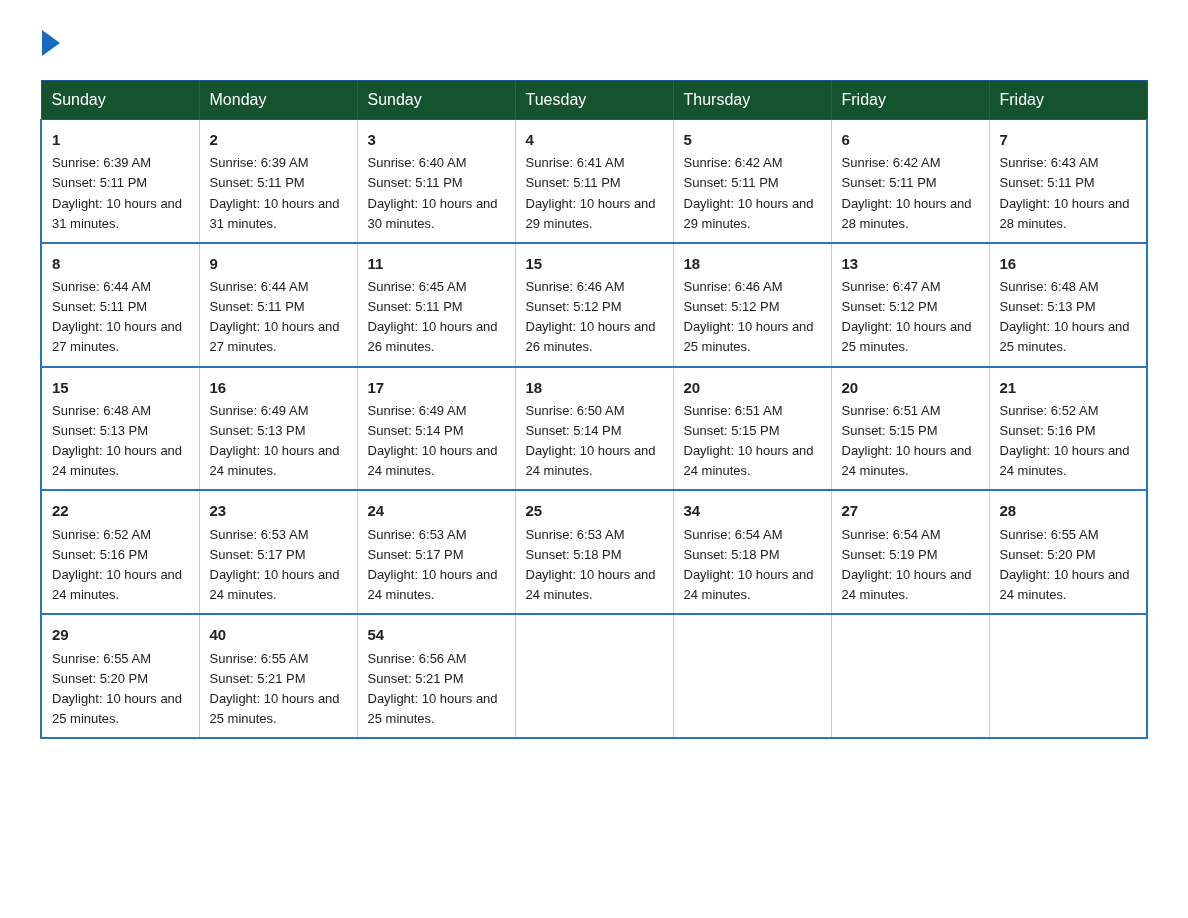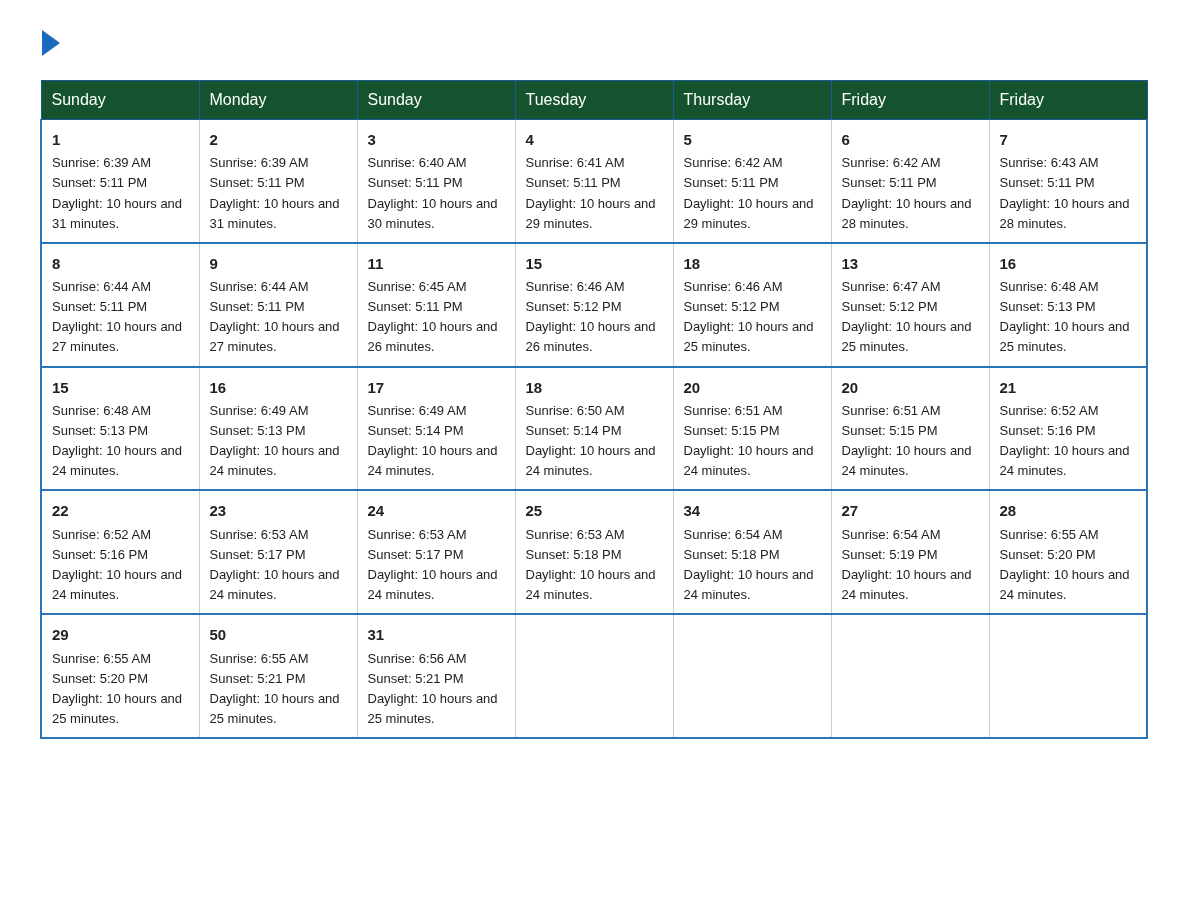--- a/index.html
+++ b/index.html
@@ -256,25 +256,25 @@
           <div class="day-number">28</div>
         <div class="day-info">Sunrise: 6:55 AM<br>Sunset: 5:20 PM<br>Daylight: 10 hours and 24 minutes.</div>
         </td>
       </tr>
       <tr>
         <td>
           <div class="day-number">29</div>
         <div class="day-info">Sunrise: 6:55 AM<br>Sunset: 5:20 PM<br>Daylight: 10 hours and 25 minutes.</div>
         </td>
         <td>
-          <div class="day-number">50</div>
+          <div class="day-number">40</div>
         <div class="day-info">Sunrise: 6:55 AM<br>Sunset: 5:21 PM<br>Daylight: 10 hours and 25 minutes.</div>
         </td>
         <td>
-          <div class="day-number">31</div>
+          <div class="day-number">54</div>
         <div class="day-info">Sunrise: 6:56 AM<br>Sunset: 5:21 PM<br>Daylight: 10 hours and 25 minutes.</div>
         </td>
         <td class="empty-cell"></td>
         <td class="empty-cell"></td>
         <td class="empty-cell"></td>
         <td class="empty-cell"></td>
       </tr>
     </tbody>
 </table>
 

